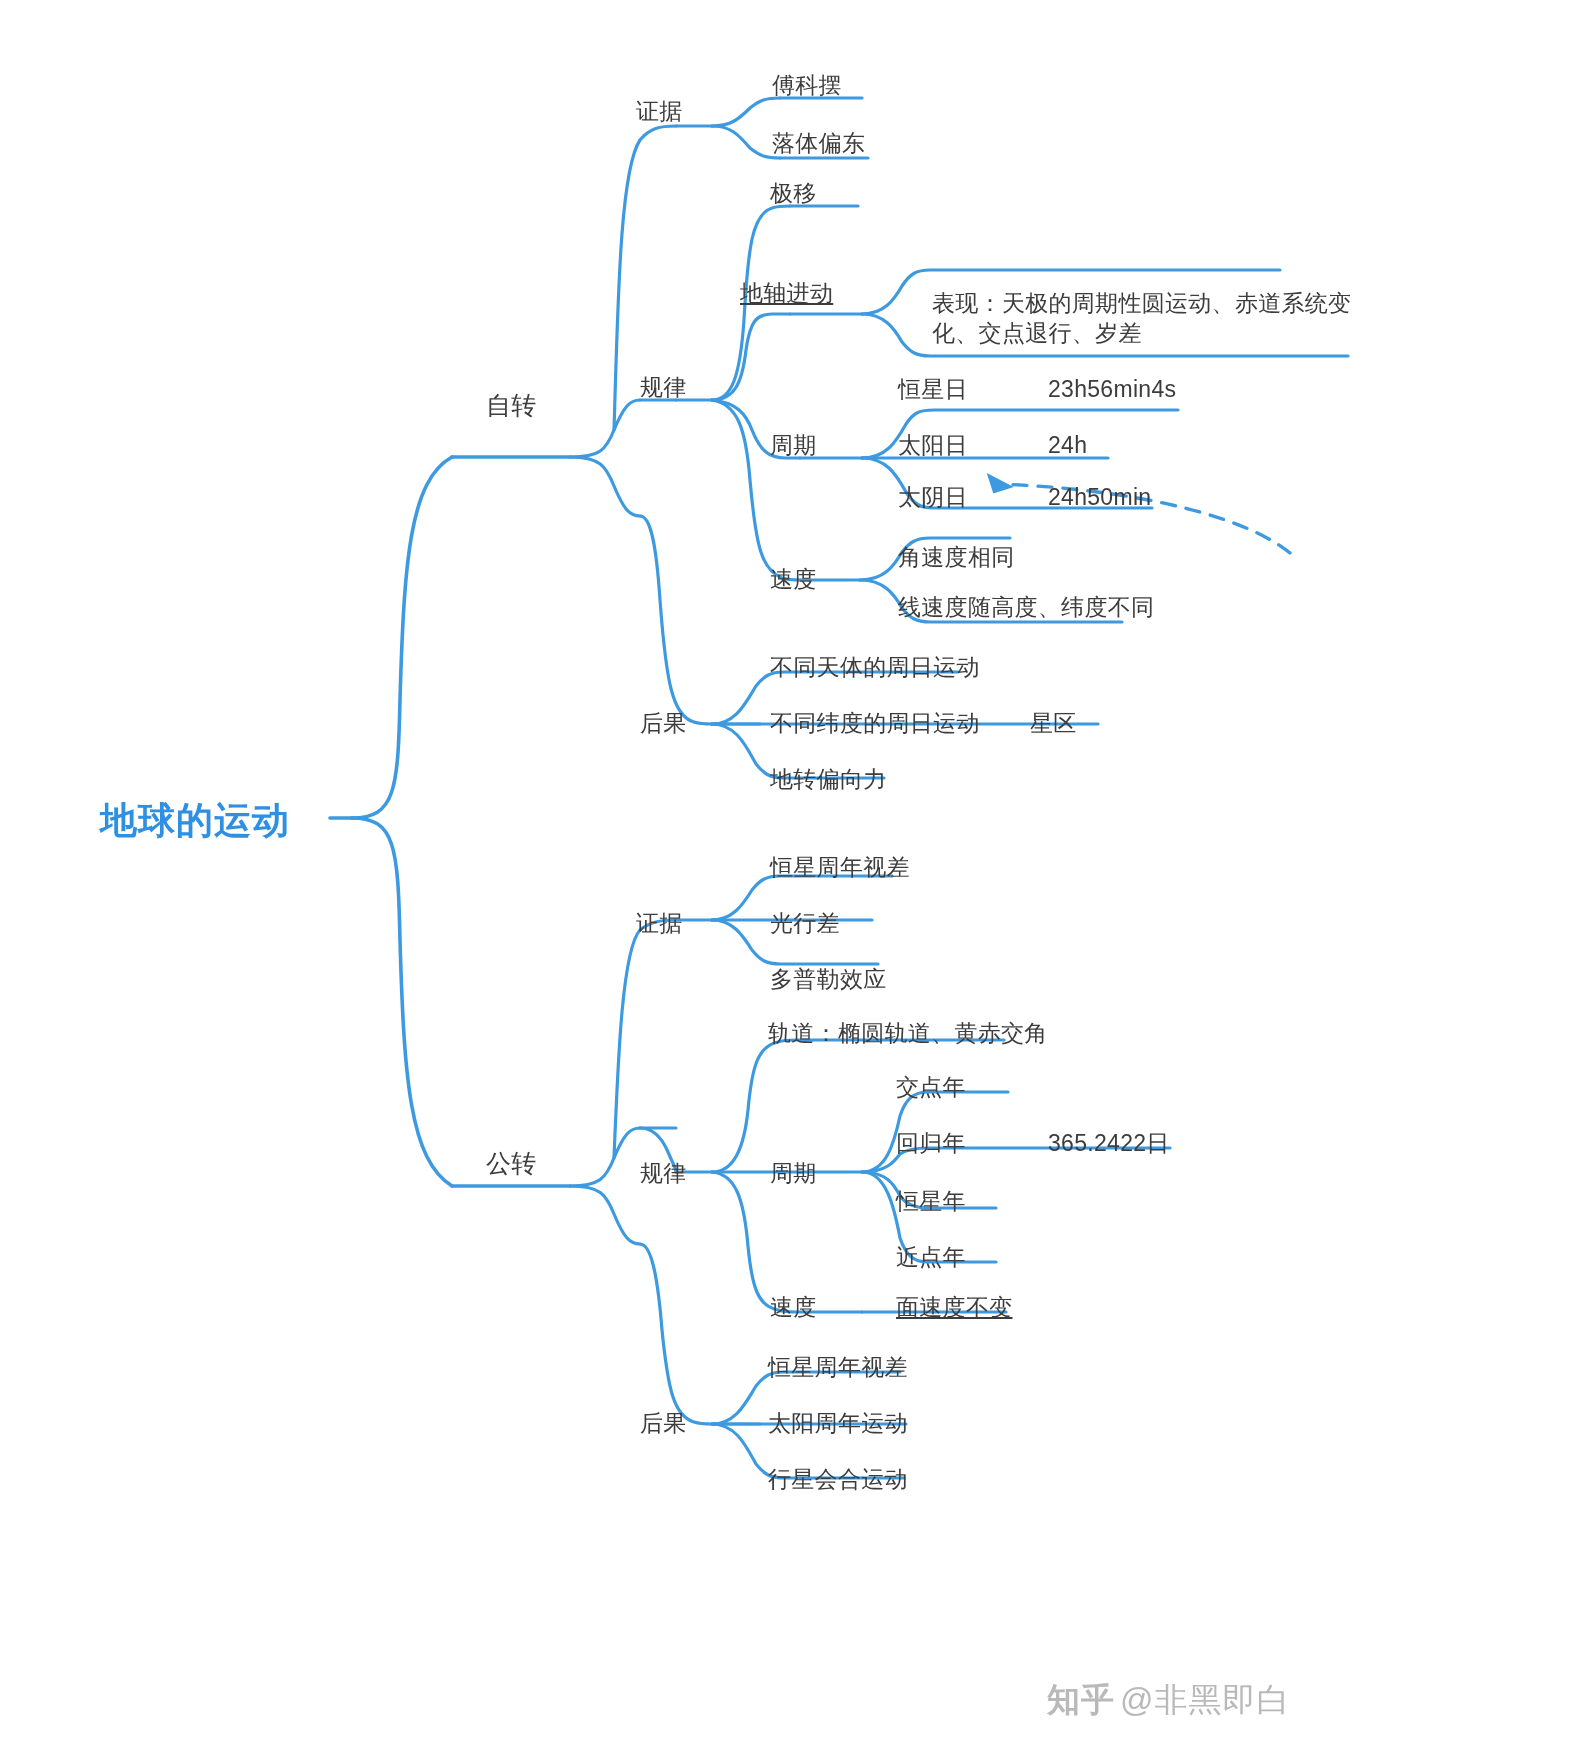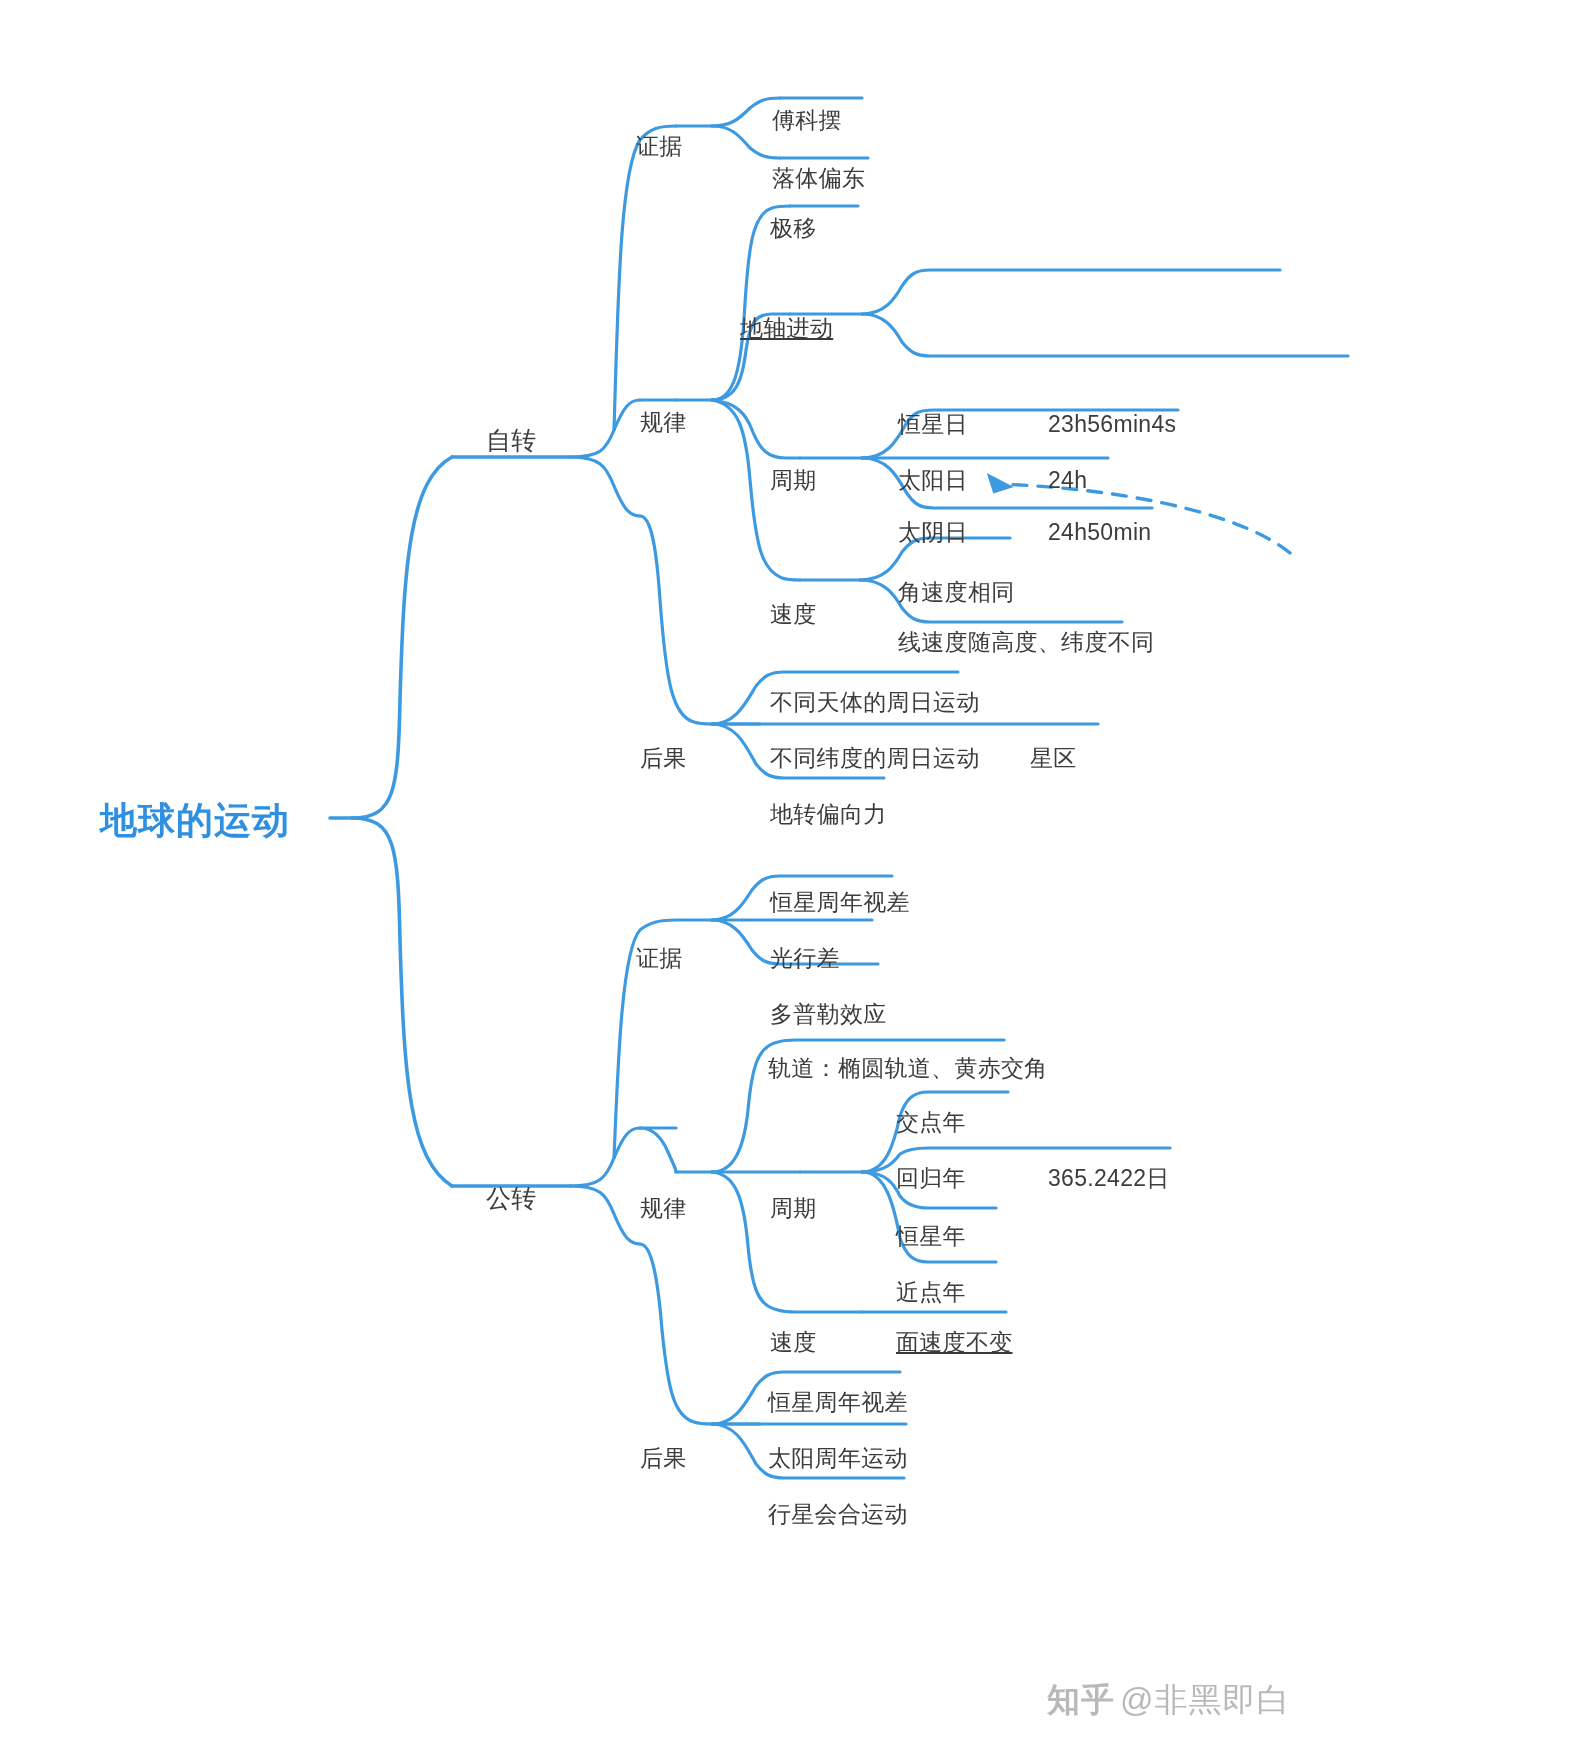--- a/index.html
+++ b/index.html
@@ -11,21 +11,20 @@
     overflow:hidden;
   }
   #wires{position:absolute;left:0;top:0;width:1584px;height:1762px;}
   .node{
     position:absolute;
     color:#3c3c3c;
     font-size:23px;
     line-height:30px;
     white-space:nowrap;
     letter-spacing:0.3px;
-    margin-top:35px;
   }
   .node.wrap{white-space:normal;}
   .root-node{
     position:absolute;
     color:#2f8fe0;
     font-weight:bold;
     font-size:37px;
     letter-spacing:1px;
     white-space:nowrap;
   }
@@ -151,20 +150,21 @@
 
   <div class="node" style="left:636px;top:96px;">证据</div>
   <div class="node" style="left:772px;top:70px;">傅科摆</div>
   <div class="node" style="left:772px;top:128px;">落体偏东</div>
 
   <div class="node" style="left:640px;top:372px;">规律</div>
 
   <div class="node" style="left:770px;top:178px;">极移</div>
 
   <div class="node" style="left:740px;top:278px;text-decoration:underline;">地轴进动</div>
+  <div class="node wrap" style="left:932px;top:288px;width:420px;">表现：天极的周期性圆运动、赤道系统变化、交点退行、岁差</div>
 
   <div class="node" style="left:770px;top:430px;">周期</div>
   <div class="node" style="left:898px;top:374px;">恒星日</div>
   <div class="node" style="left:1048px;top:374px;">23h56min4s</div>
   <div class="node" style="left:898px;top:430px;">太阳日</div>
   <div class="node" style="left:1048px;top:430px;">24h</div>
   <div class="node" style="left:898px;top:482px;">太阴日</div>
   <div class="node" style="left:1048px;top:482px;">24h50min</div>
 
   <div class="node" style="left:770px;top:564px;">速度</div>

